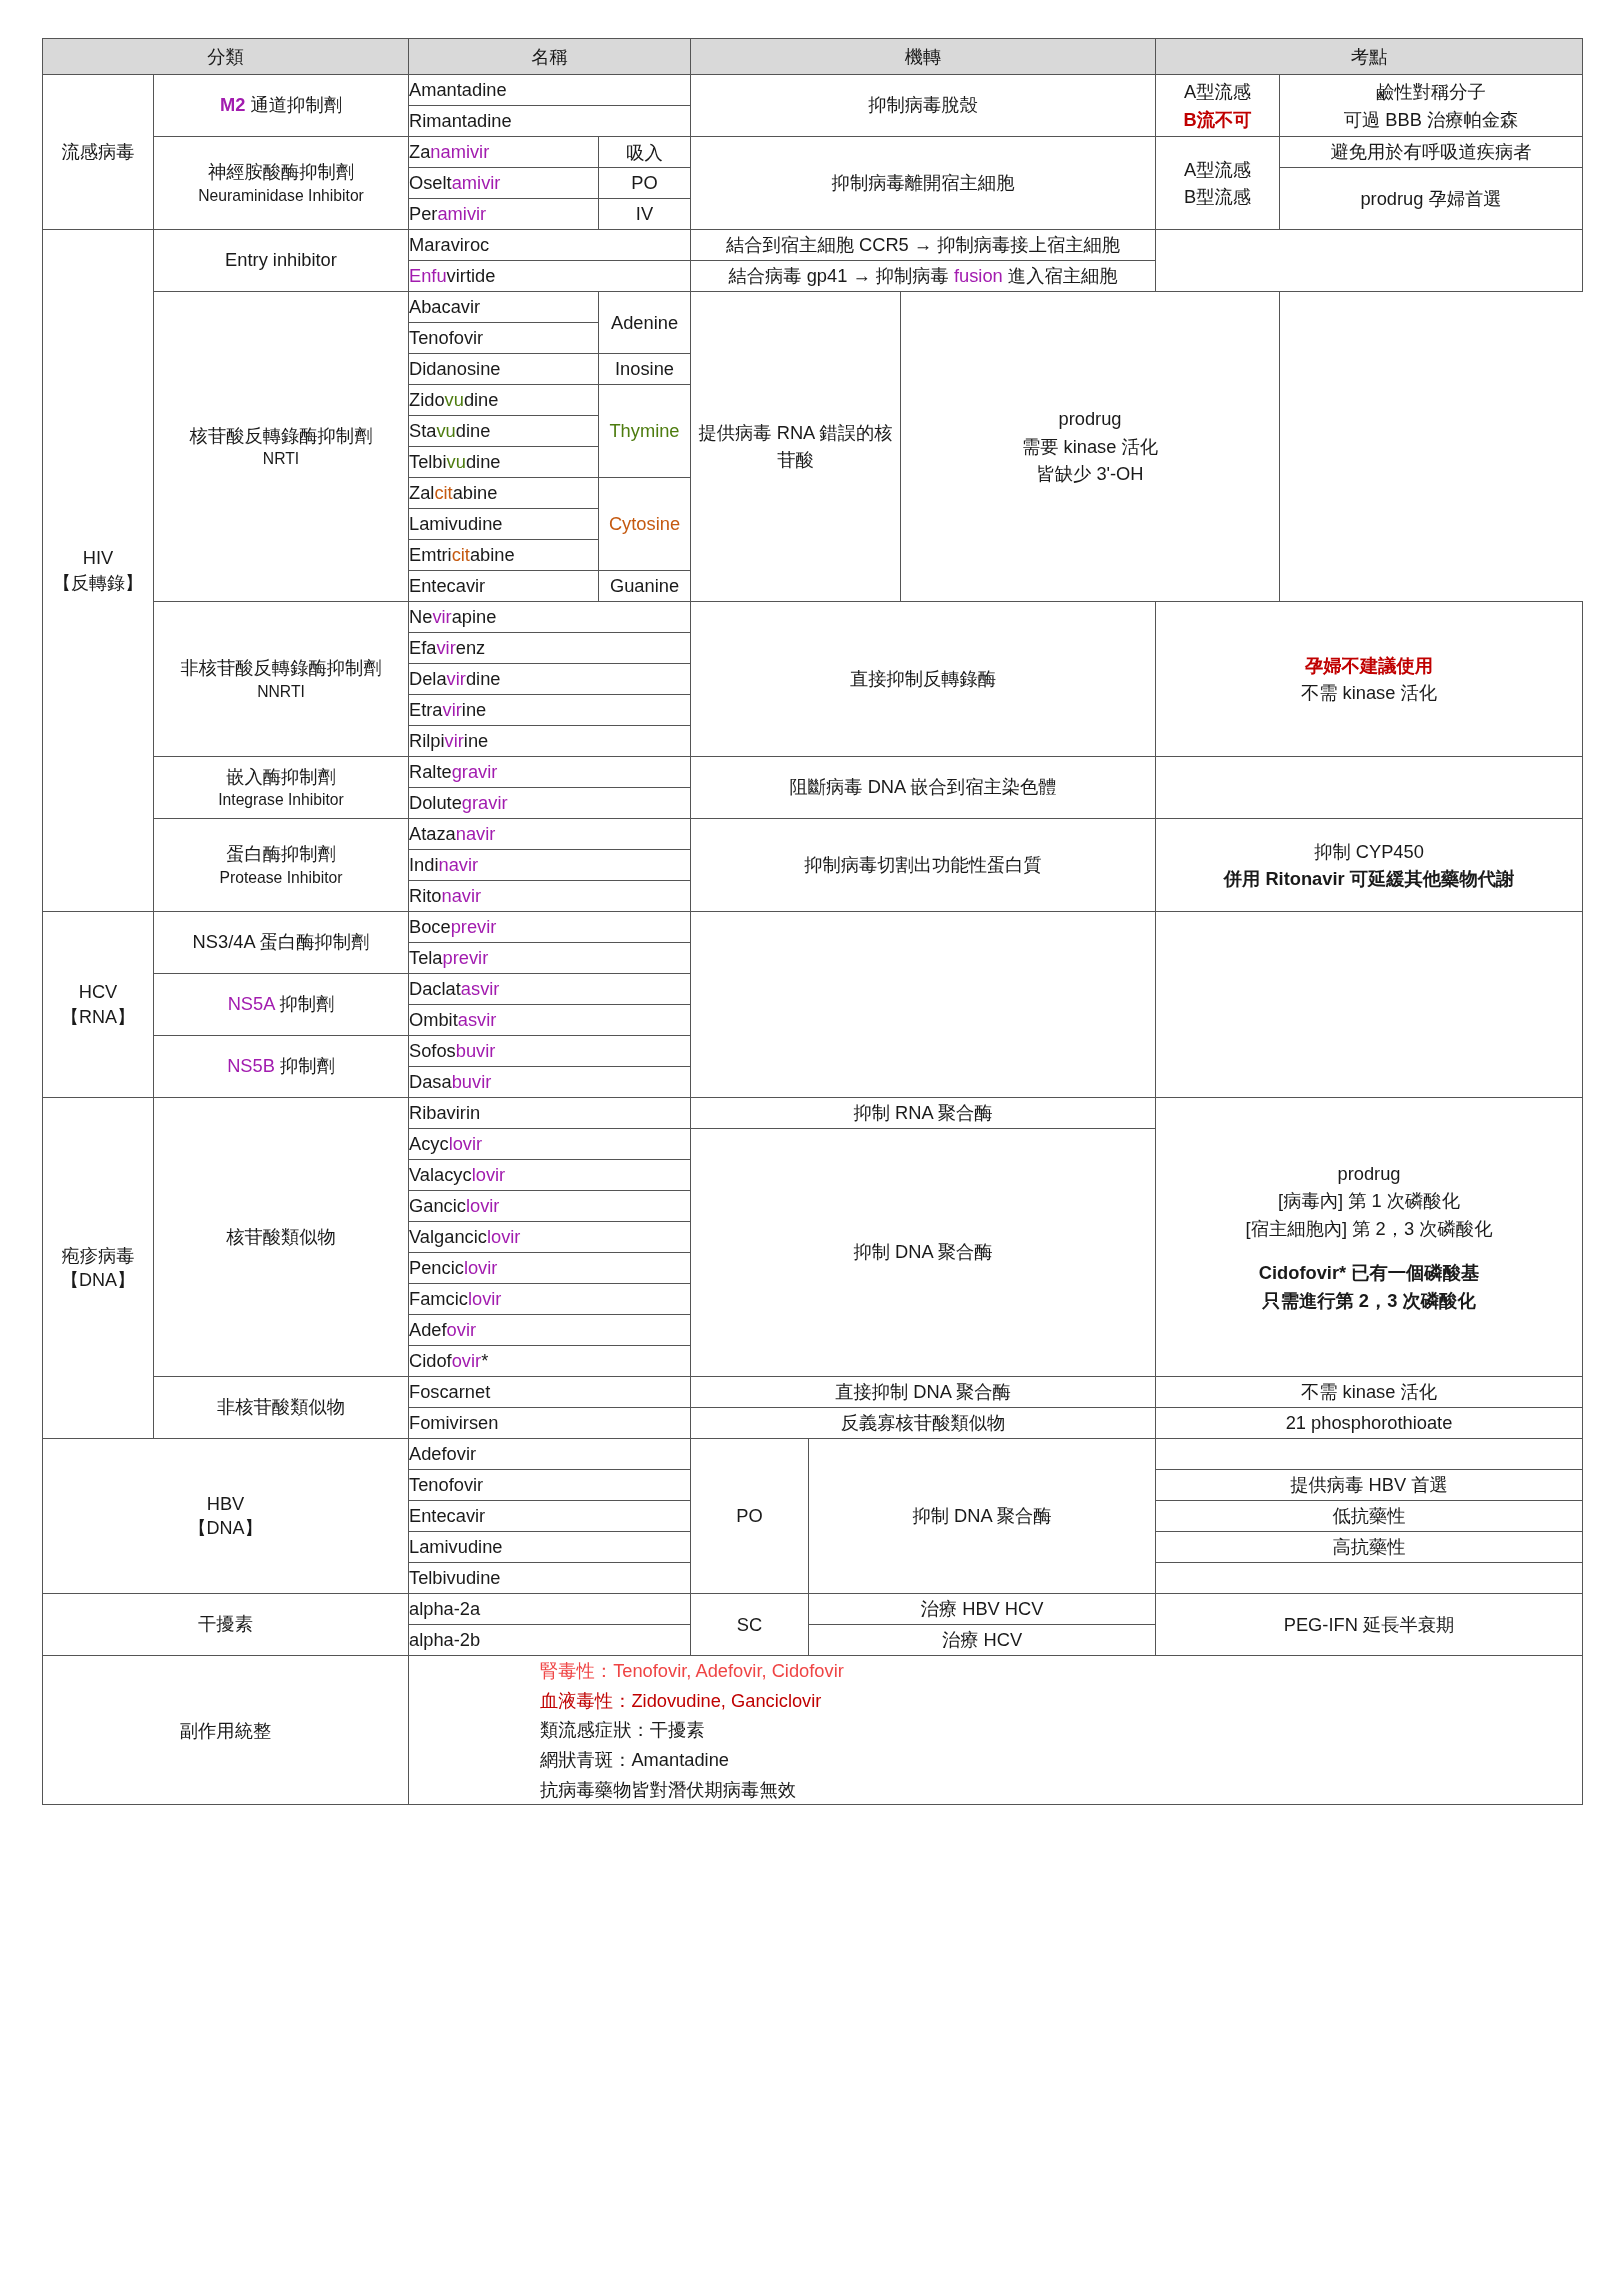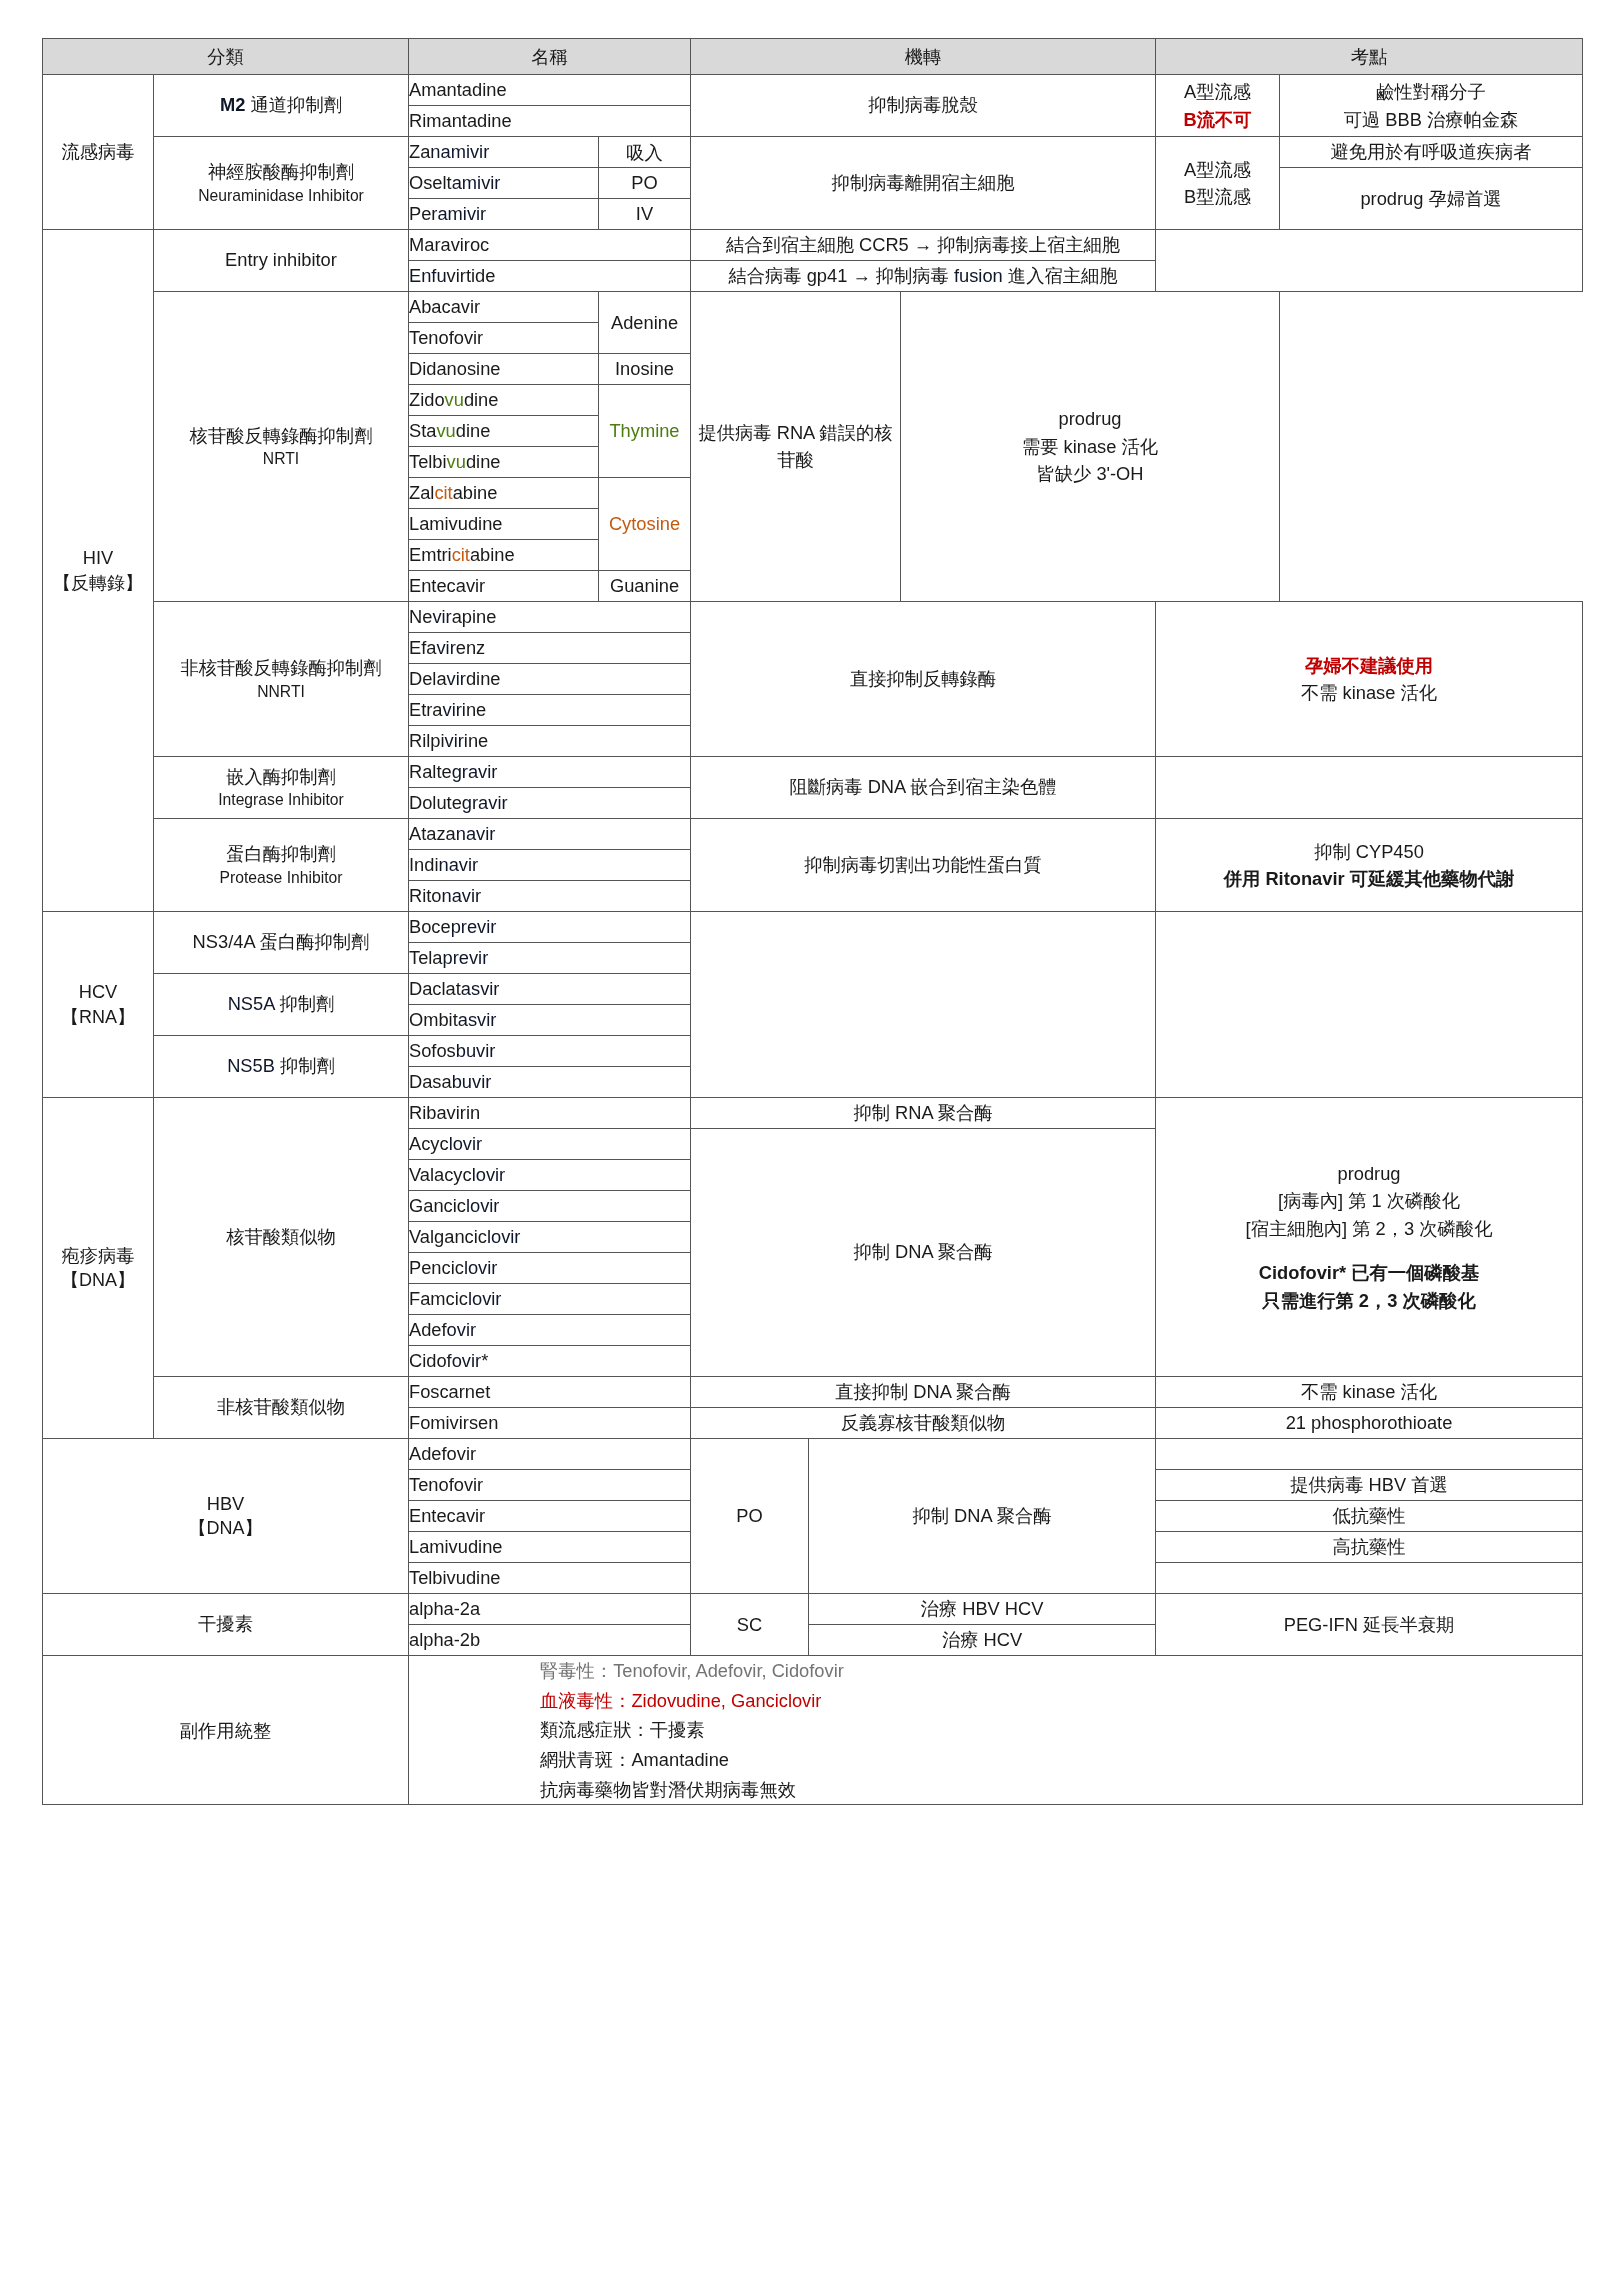--- a/index.html
+++ b/index.html
@@ -65,24 +65,24 @@
     font-size: 19px;
     line-height: 1.45;
   }
   .point {
     text-align: center;
     font-size: 19px;
     line-height: 1.5;
   }
   .b { font-weight: bold; }
   .red { color: #c00000; }
-  .purple { color: #0f172a; }
+  .purple { color: #a21caf; }
   .green { color: #4d7c0f; }
   .orange { color: #c55a11; }
-  .gold { color: #737373; }
+  .gold { color: #ef4444; }
   .sidecell {
     text-align: center;
     font-size: 20px;
   }
   .sidebody {
     text-align: left;
     padding: 14.4px 0 14.4px 0;
     font-size: 19.6px;
     line-height: 1.62;
   }

